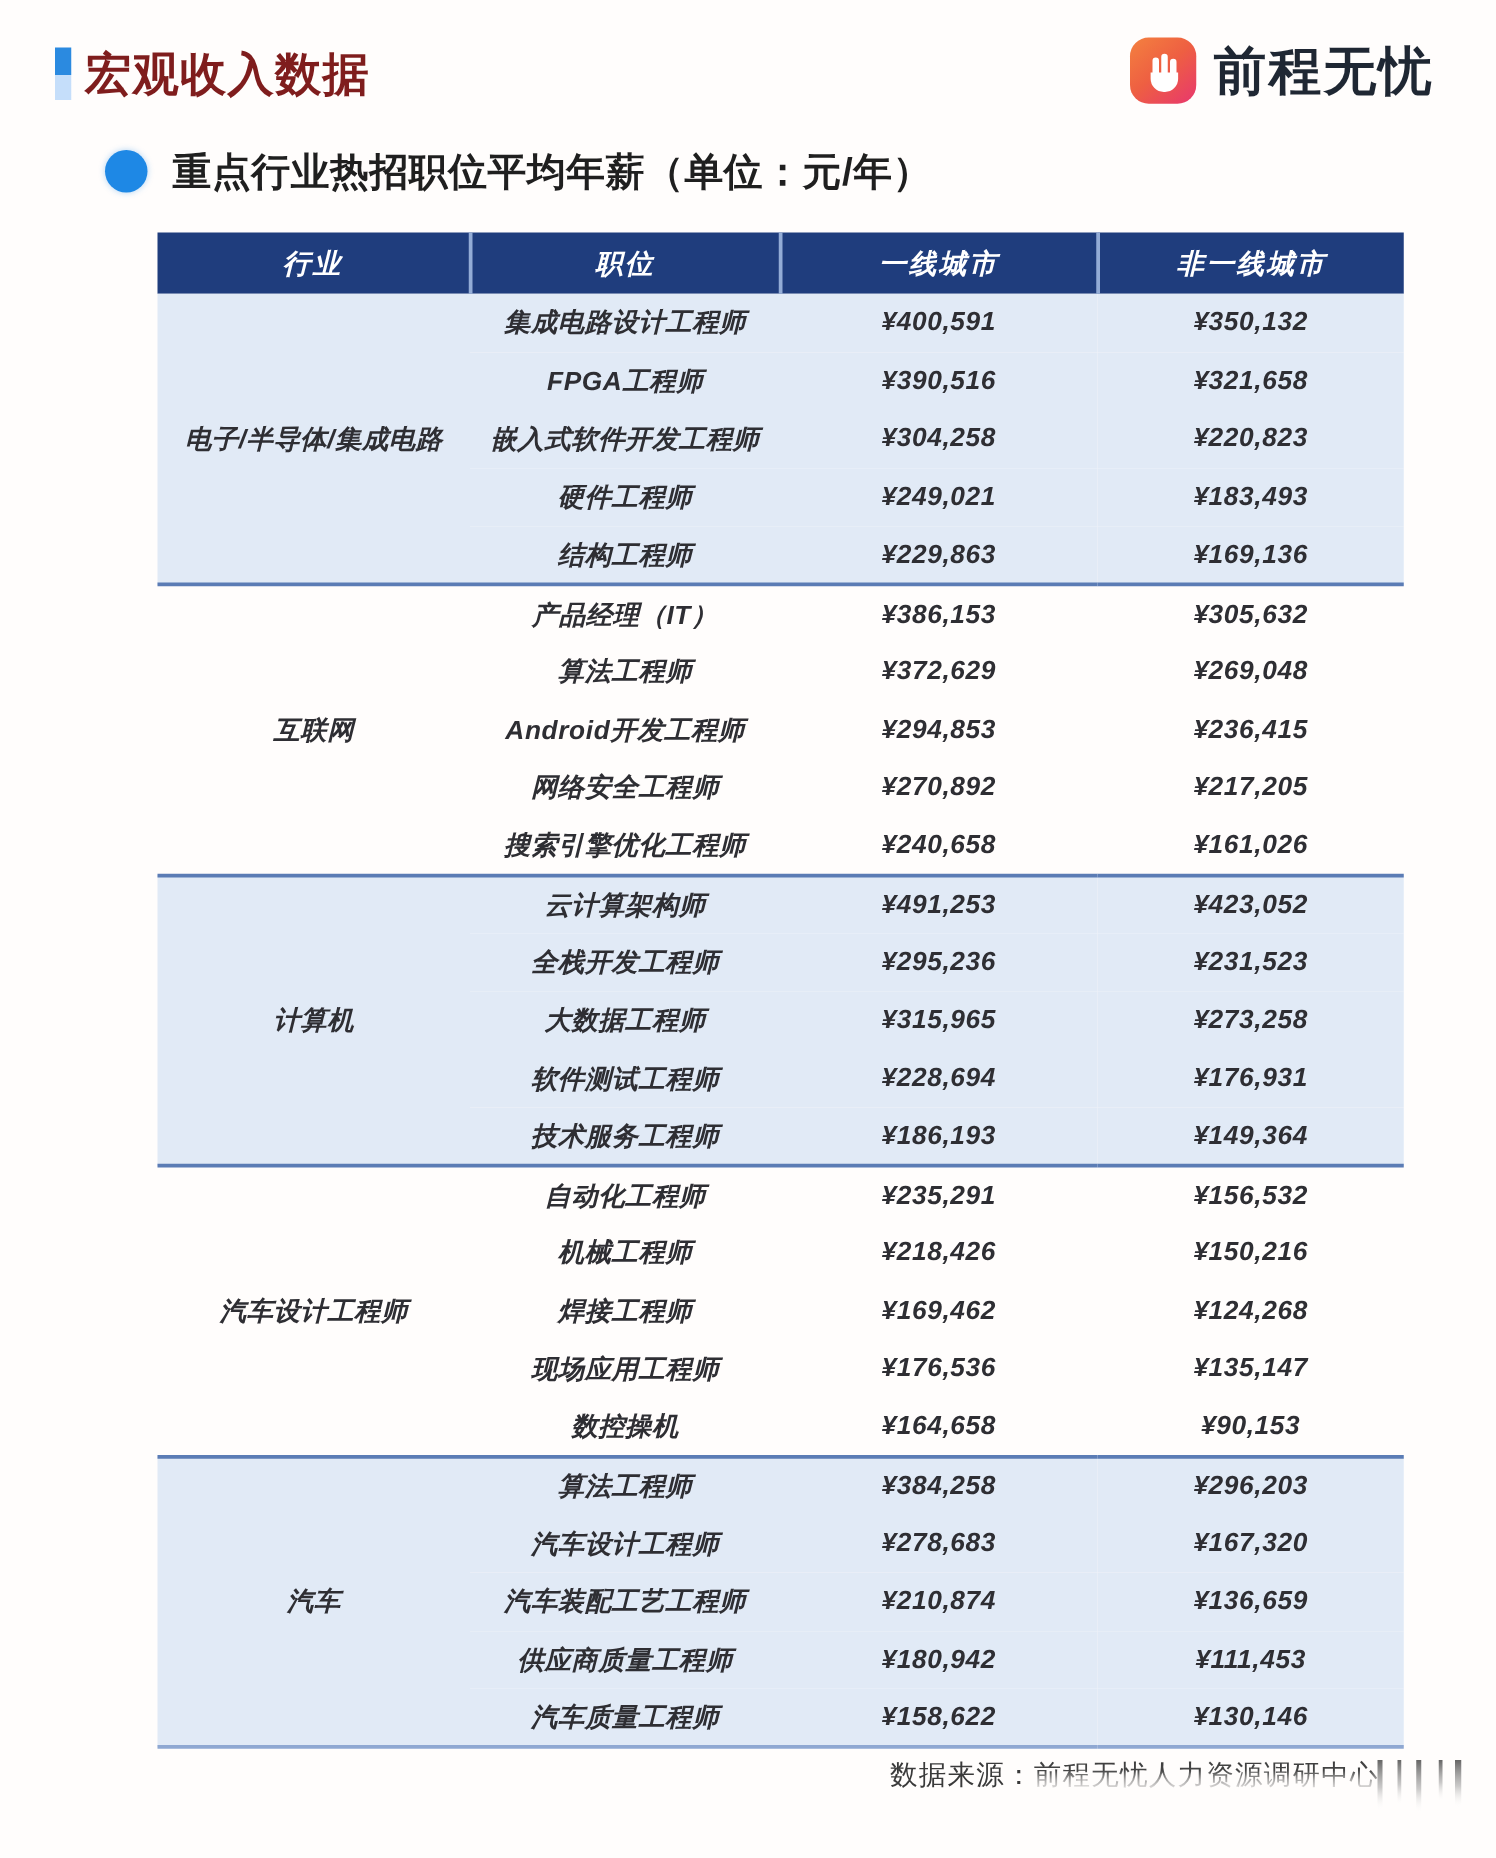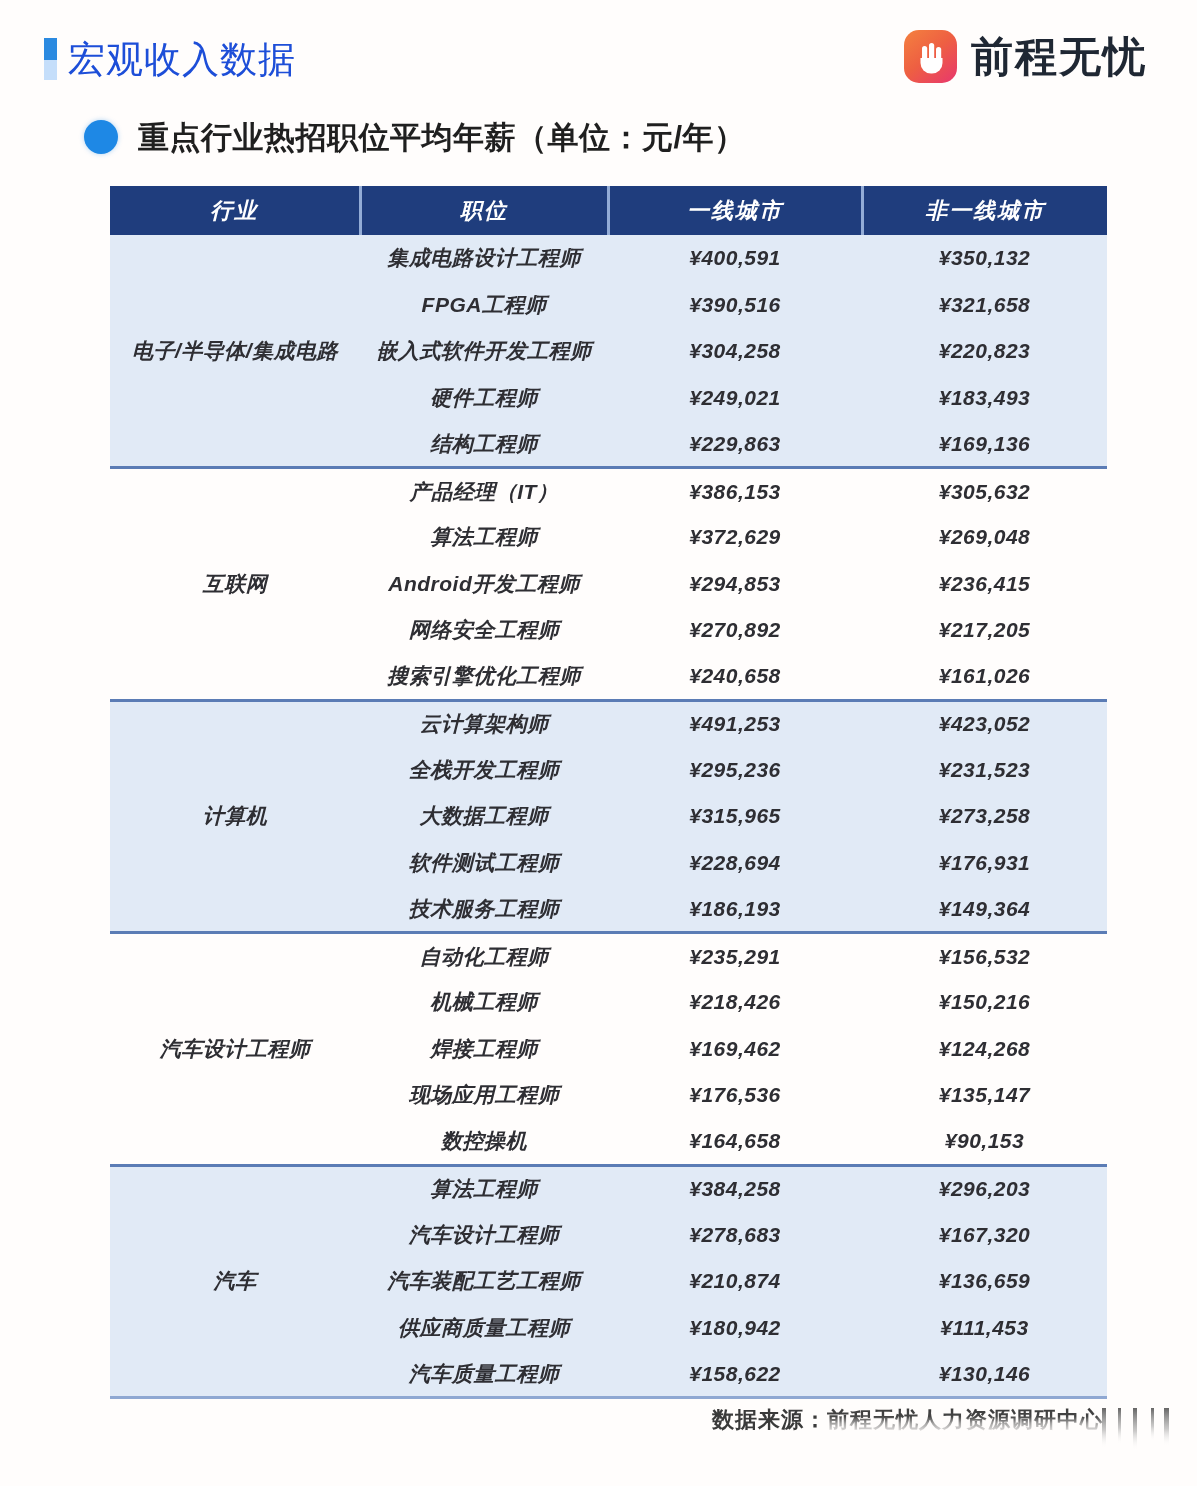--- a/index.html
+++ b/index.html
@@ -29,22 +29,22 @@
   }
   .accent-bar {
     width: 13px;
     height: 42px;
     margin-right: 11px;
     background: linear-gradient(to bottom, #2b8ae0 0%, #2b8ae0 52%, #c5defa 52%, #c5defa 100%);
     flex: none;
   }
   .page-title {
     font-size: 37px;
-    font-weight: normal;
-    color: #1d4ed8;
+    font-weight: bold;
+    color: #7f1d1d;
     letter-spacing: 1px;
     line-height: 1;
     white-space: nowrap;
   }
 
   
   .brand {
     position: absolute;
     top: 30px;
     right: 50px;
@@ -93,21 +93,21 @@
     color: #1f1f1f;
     letter-spacing: 0.5px;
     white-space: nowrap;
     line-height: 1;
   }
 
   
   .table-wrap {
     position: absolute;
     top: 186px;
-    left: 110px;
+    left: 126px;
     width: 997px;
   }
   table.salary {
     width: 997px;
     border-collapse: collapse;
     table-layout: fixed;
   }
   table.salary col.c-ind  { width: 250px; }
   table.salary col.c-job  { width: 248px; }
   table.salary col.c-t1   { width: 254px; }
@@ -148,21 +148,21 @@
   tbody.band-plain  { border-top: 3px solid #5b7cb5; }
   tbody.first-band  { border-top: none; }
   tbody.last-band   { border-bottom: 3px solid #8fa8d2; }
 
   
   .source {
     position: absolute;
     top: 1405px;
     left: 712px;
     font-size: 22px;
-    font-weight: bold;
+    font-weight: normal;
     color: #3a3a3a;
     letter-spacing: 1px;
     white-space: nowrap;
   }
   .source .smear {
     display: inline-block;
     background: linear-gradient(to bottom,
         rgba(58,58,58,1) 0%,
         rgba(58,58,58,0.95) 38%,
         rgba(58,58,58,0.45) 62%,

